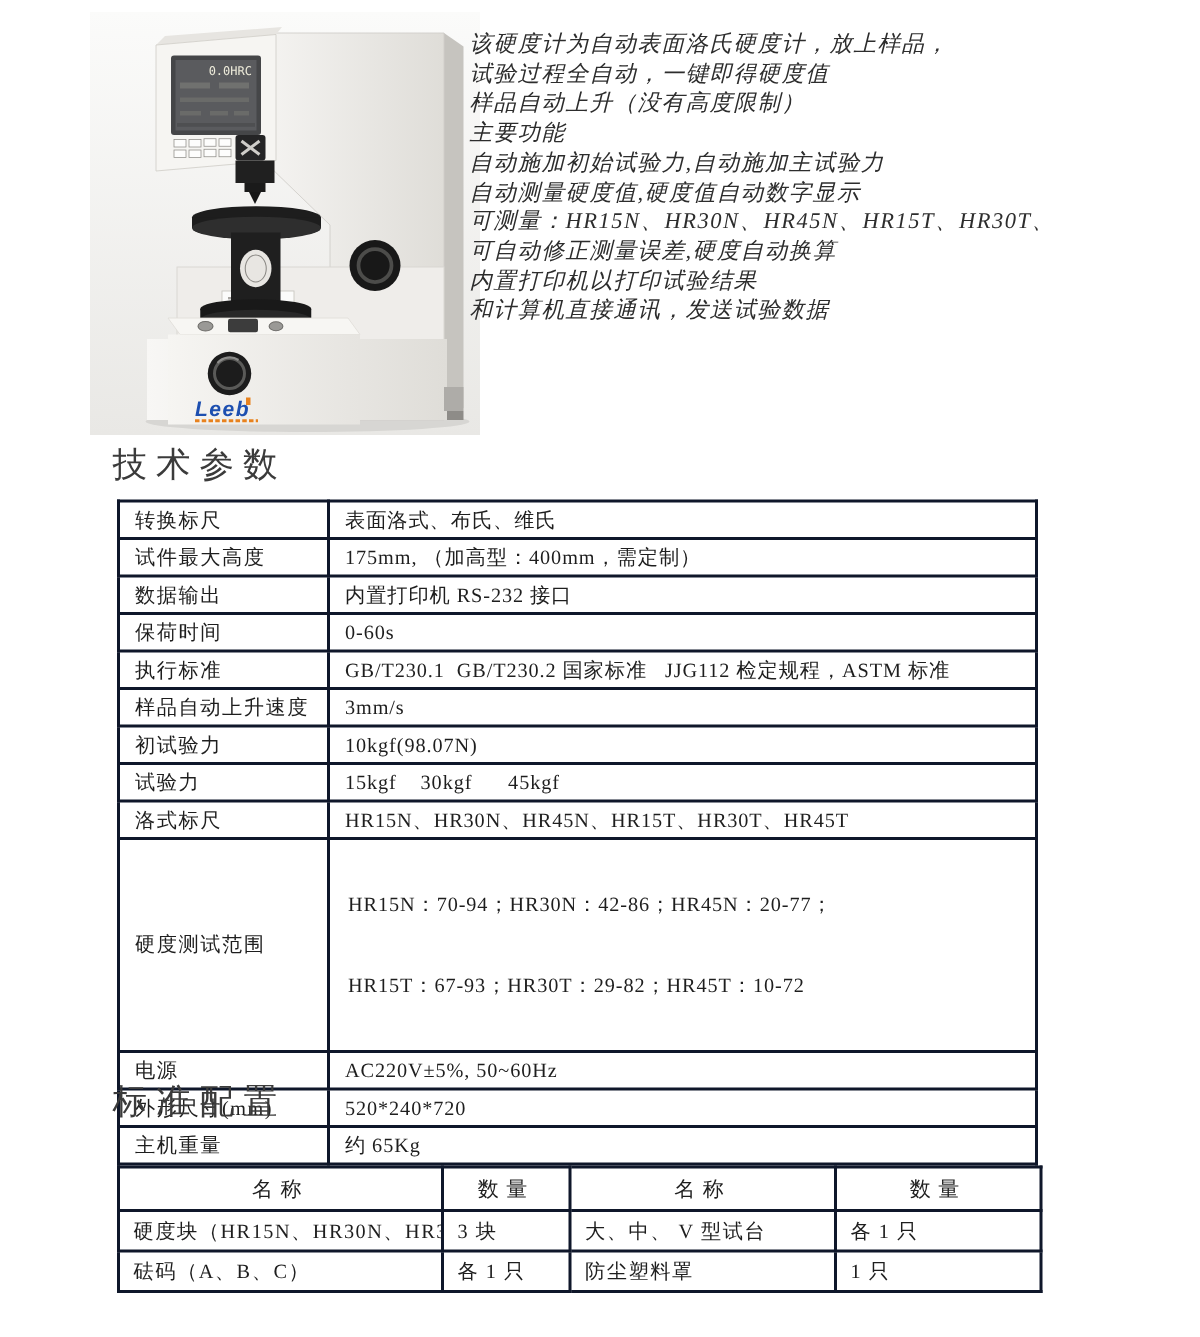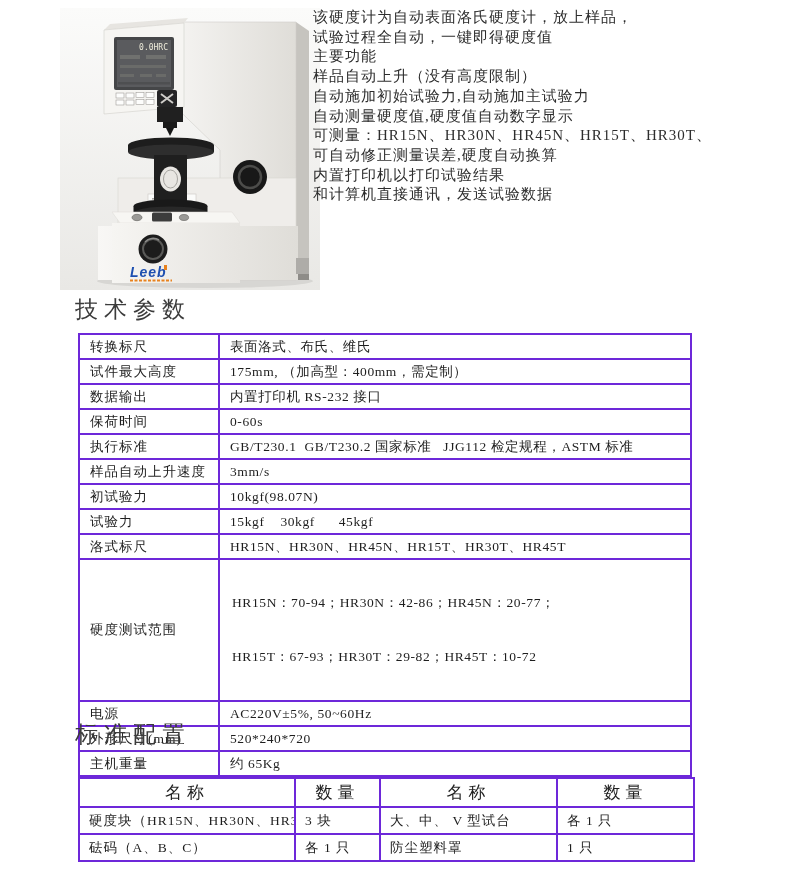--- a/index.html
+++ b/index.html
@@ -6,49 +6,49 @@
   .page {
     position:relative; width:800px; height:891px; background:#ffffff;
     font-family:"Liberation Serif","DejaVu Serif",serif; color:#222;
     overflow:hidden;
   }
 
   
   .photo { position:absolute; left:60px; top:8px; width:260px; height:282px; }
 
   
-  .intro { position:absolute; left:313px; top:8px; }
+  .intro { position:absolute; left:313px; top:21px;font-style:italic; }
   .intro-line {
     font-size:15px; line-height:19.7px; letter-spacing:1px;
     color:#2d2d2d; white-space:pre;
   }
 
   
   .sec-title {
     position:absolute; margin:0; font-size:23px; font-weight:400;
     letter-spacing:6px; color:#3b3b3b;
   }
   .t-specs-title  { left:75px; top:294px; }
   .t-config-title { left:75px; top:719px; }
 
   
   table.sheet {
     position:absolute; border-collapse:collapse; table-layout:fixed;
     color:#1e1e1e;
   }
-  .sheet td, .sheet th { border:2px solid #6d28d9; font-weight:400; overflow:hidden; }
+  .sheet td, .sheet th { border:2px solid #0f172a; font-weight:400; overflow:hidden; }
 
   .specs { left:78px; top:333px; width:614px; }
   .specs td { font-size:13.5px; padding:0 10px; height:23px; letter-spacing:1px; vertical-align:middle; }
   .specs td.val { letter-spacing:0.6px; white-space:pre; }
   .specs tr.r-range td.val { height:46px;padding-left:12px; }
   .specs tr.r-range td.val div { line-height:22px; }
 
   .config { left:78px; top:777px; width:615px; }
-  .config th { font-size:17px; height:25px; letter-spacing:5px; vertical-align:middle; }
+  .config th { font-size:14px; height:25px; letter-spacing:5px; vertical-align:middle; }
   .config td { font-size:13.5px; height:25px; padding:0 9px; letter-spacing:1px; white-space:pre; vertical-align:middle; }
 </style>
 </head>
 <body>
 
 <div class="page">
 
   <div class="photo">
     <svg viewBox="0 0 260 282" width="260" height="282" aria-hidden="true">
       <defs>
@@ -138,22 +138,22 @@
         <line x1="70" y1="272.5" x2="112" y2="272.5" stroke="#e8821e" stroke-width="2" stroke-dasharray="3,1.5"></line>
         <rect x="236" y="250" width="13" height="16" fill="#aeaca8"></rect>
         <rect x="238" y="266" width="11" height="6" fill="#8e8c88"></rect>
       </g>
     </svg>
   </div>
 
   <div class="intro">
     <div class="intro-line">该硬度计为自动表面洛氏硬度计，放上样品，</div>
     <div class="intro-line">试验过程全自动，一键即得硬度值</div>
+    <div class="intro-line">样品自动上升（没有高度限制）</div>
     <div class="intro-line">主要功能</div>
-    <div class="intro-line">样品自动上升（没有高度限制）</div>
     <div class="intro-line">自动施加初始试验力,自动施加主试验力</div>
     <div class="intro-line">自动测量硬度值,硬度值自动数字显示</div>
     <div class="intro-line">可测量：HR15N、HR30N、HR45N、HR15T、HR30T、</div>
     <div class="intro-line">可自动修正测量误差,硬度自动换算</div>
     <div class="intro-line">内置打印机以打印试验结果</div>
     <div class="intro-line">和计算机直接通讯，发送试验数据</div>
   </div>
 
   <h2 class="sec-title t-specs-title">技术参数</h2>
 

